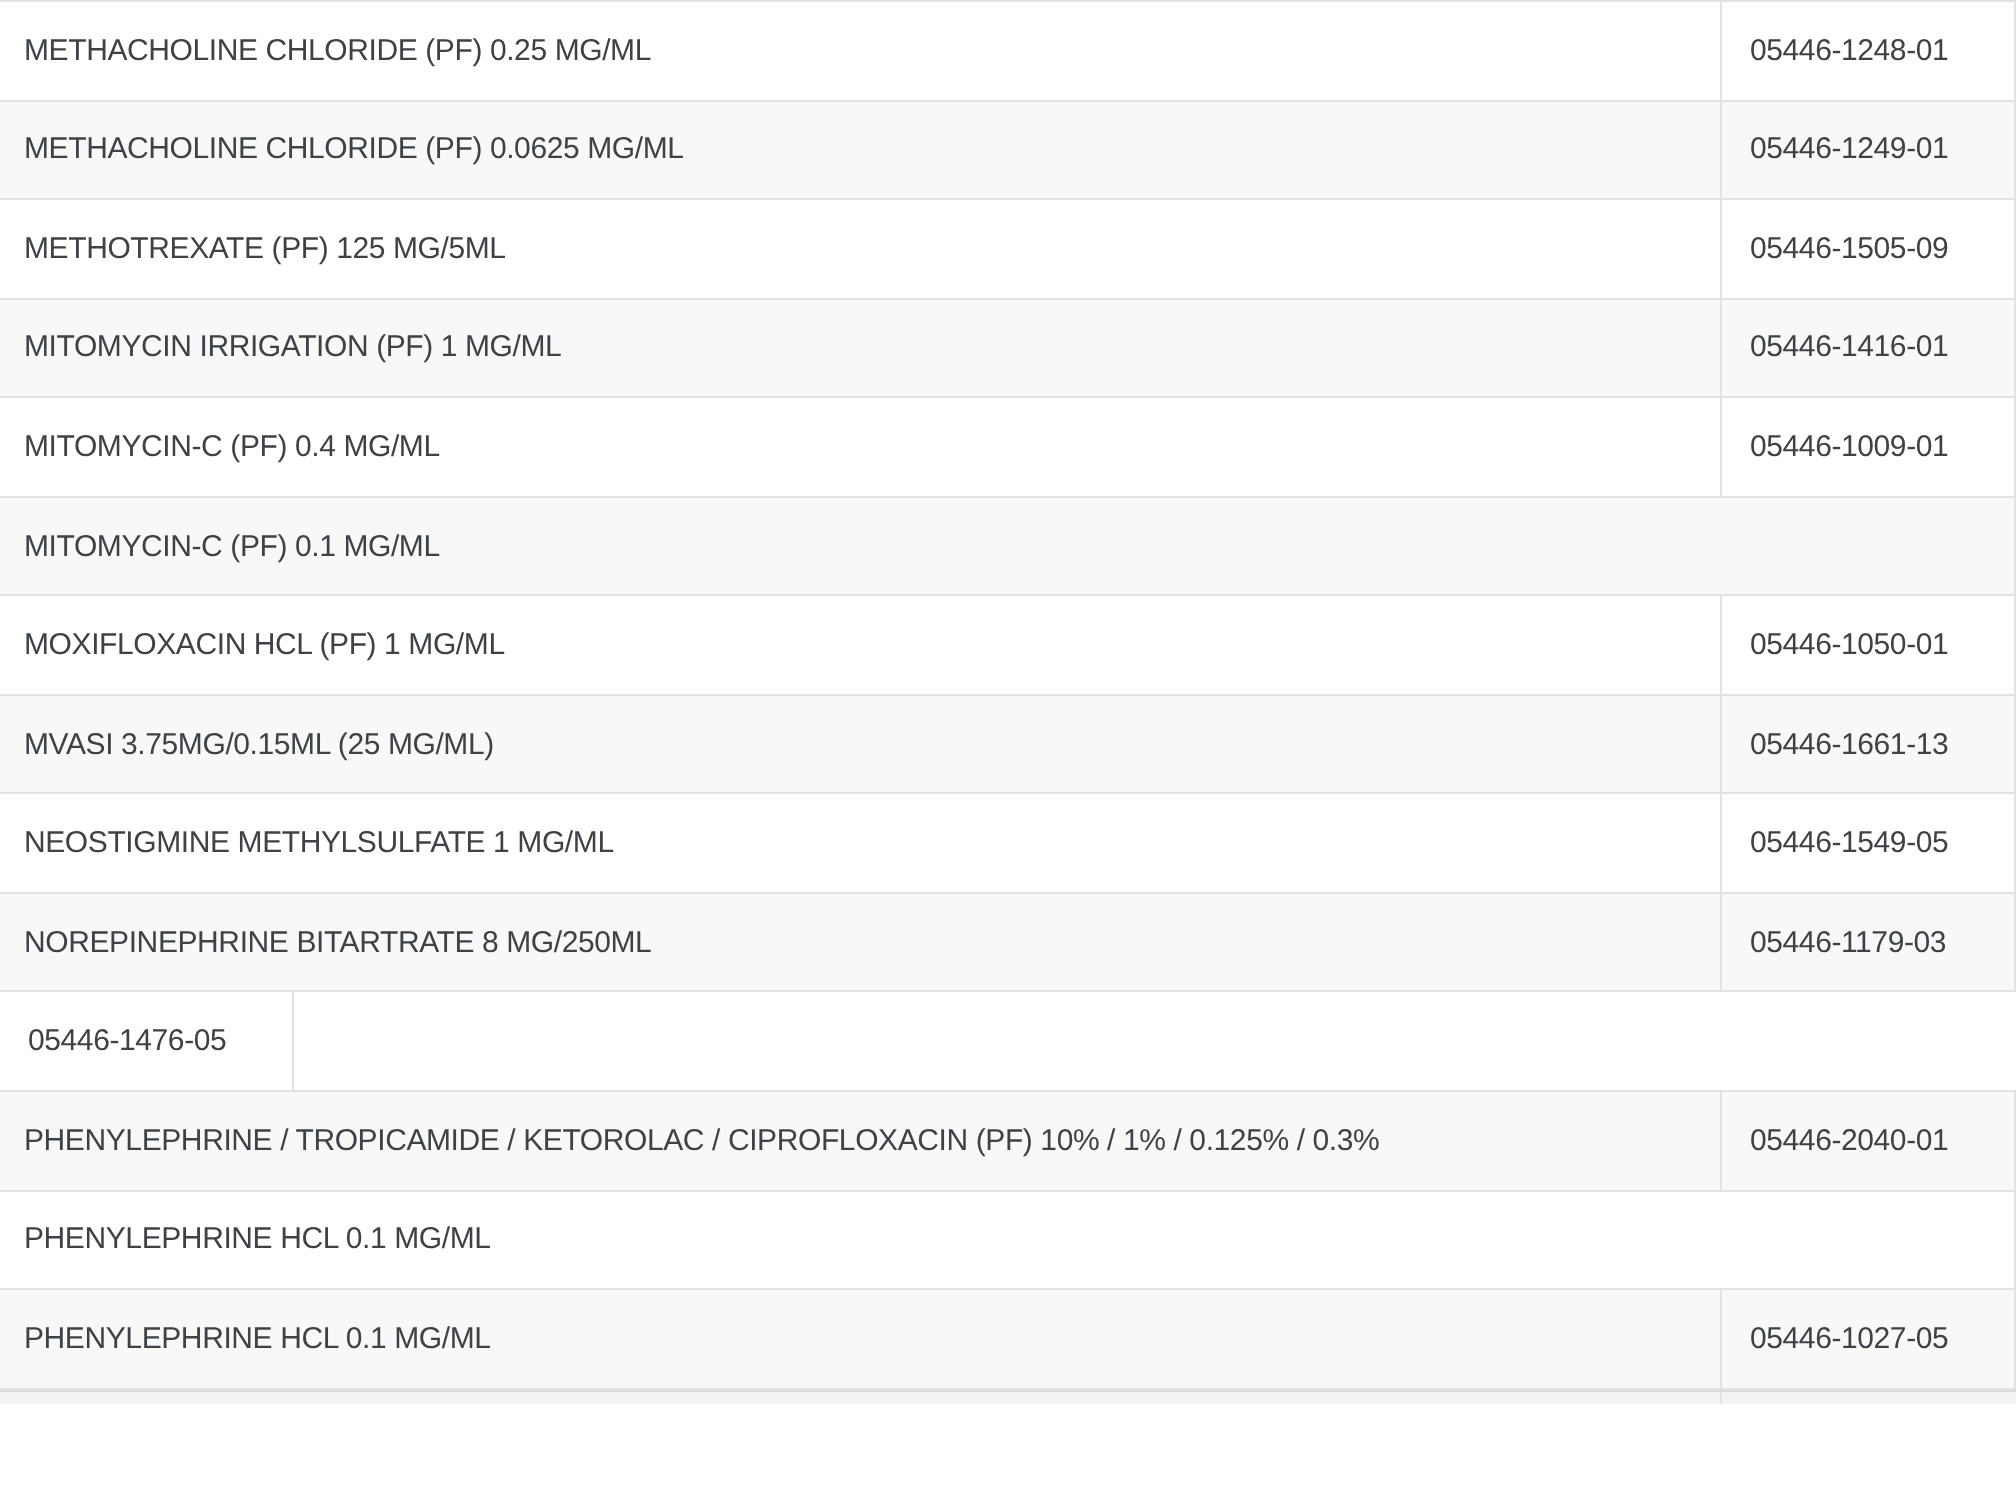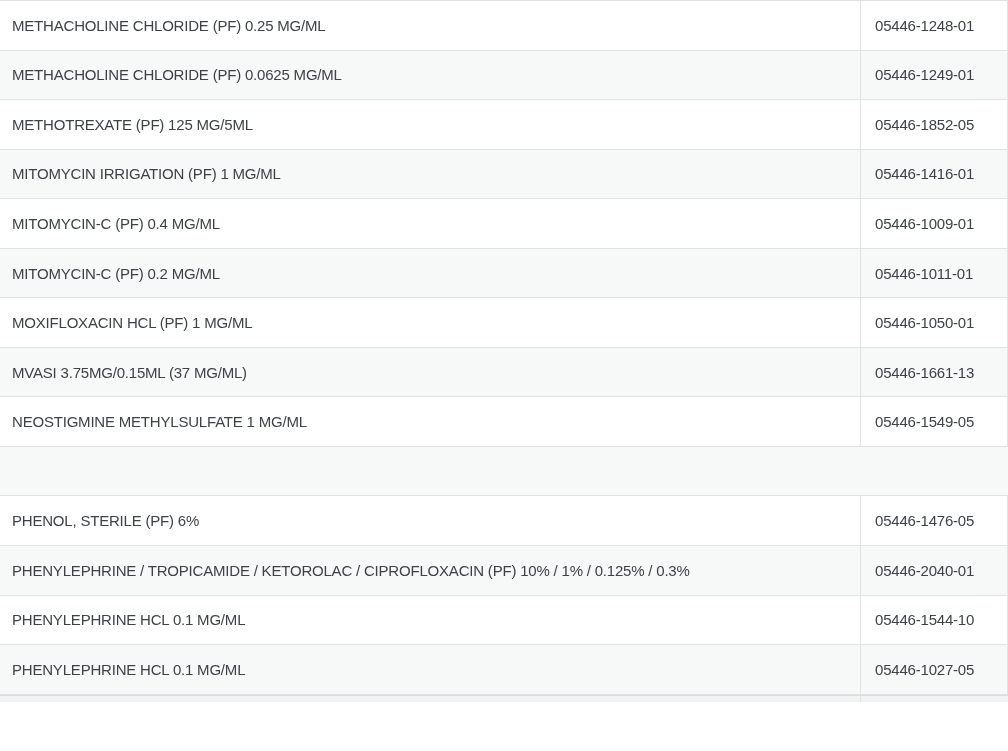--- a/index.html
+++ b/index.html
@@ -78,69 +78,68 @@
     <div class="cell code">05446-1248-01</div>
   </div>
 
   <div class="row">
     <div class="cell name">METHACHOLINE CHLORIDE (PF) 0.0625 MG/ML</div>
     <div class="cell code">05446-1249-01</div>
   </div>
 
   <div class="row">
     <div class="cell name">METHOTREXATE (PF) 125 MG/5ML</div>
-    <div class="cell code">05446-1852-05</div>
+    <div class="cell code">05446-1505-09</div>
   </div>
 
   <div class="row">
     <div class="cell name">MITOMYCIN IRRIGATION (PF) 1 MG/ML</div>
     <div class="cell code">05446-1416-01</div>
   </div>
 
   <div class="row">
     <div class="cell name">MITOMYCIN-C (PF) 0.4 MG/ML</div>
     <div class="cell code">05446-1009-01</div>
   </div>
 
   <div class="row">
-    <div class="cell name">MITOMYCIN-C (PF) 0.2 MG/ML</div>
-    <div class="cell code">05446-1011-01</div>
+    <div class="cell name">MITOMYCIN-C (PF) 0.1 MG/ML</div>
   </div>
 
   <div class="row">
     <div class="cell name">MOXIFLOXACIN HCL (PF) 1 MG/ML</div>
     <div class="cell code">05446-1050-01</div>
   </div>
 
   <div class="row">
-    <div class="cell name">MVASI 3.75MG/0.15ML (37 MG/ML)</div>
+    <div class="cell name">MVASI 3.75MG/0.15ML (25 MG/ML)</div>
     <div class="cell code">05446-1661-13</div>
   </div>
 
   <div class="row">
     <div class="cell name">NEOSTIGMINE METHYLSULFATE 1 MG/ML</div>
     <div class="cell code">05446-1549-05</div>
   </div>
 
   <div class="row">
+    <div class="cell name">NOREPINEPHRINE BITARTRATE 8 MG/250ML</div>
+    <div class="cell code">05446-1179-03</div>
   </div>
 
   <div class="row">
-    <div class="cell name">PHENOL, STERILE (PF) 6%</div>
     <div class="cell code">05446-1476-05</div>
   </div>
 
   <div class="row">
     <div class="cell name">PHENYLEPHRINE / TROPICAMIDE / KETOROLAC / CIPROFLOXACIN (PF) 10% / 1% / 0.125% / 0.3%</div>
     <div class="cell code">05446-2040-01</div>
   </div>
 
   <div class="row">
     <div class="cell name">PHENYLEPHRINE HCL 0.1 MG/ML</div>
-    <div class="cell code">05446-1544-10</div>
   </div>
 
   <div class="row">
     <div class="cell name">PHENYLEPHRINE HCL 0.1 MG/ML</div>
     <div class="cell code">05446-1027-05</div>
   </div>
 
 </div>
 
 <div class="footer-strip"></div>

